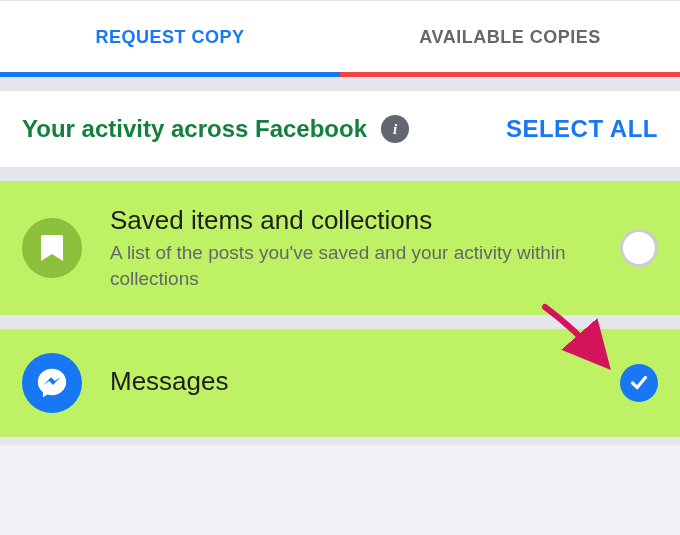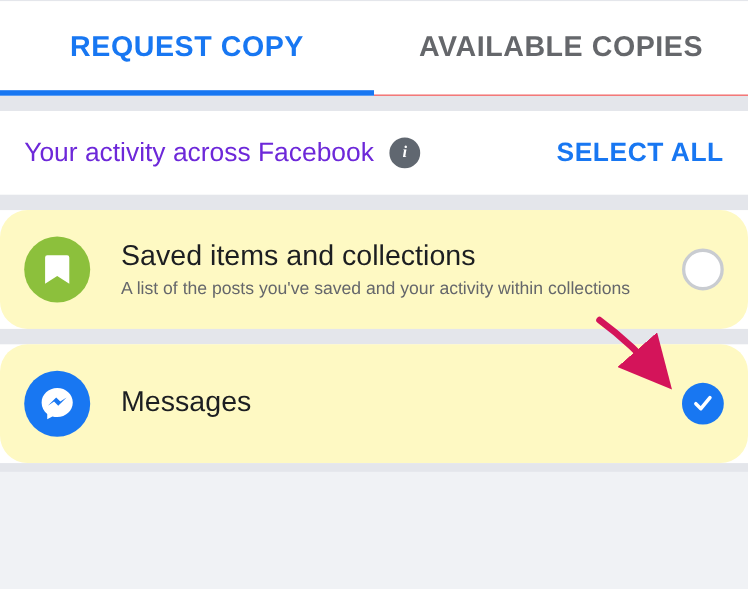--- a/index.html
+++ b/index.html
@@ -16,51 +16,51 @@
     }
     .tabs {
       display: flex;
       background: #fff;
       border-top: 1px solid #e4e6eb;
     }
     .tab {
       flex: 1;
       text-align: center;
       padding: 26px 0 24px 0;
-      font-size: 26px;
+      font-size: 18px;
       font-weight: 700;
       letter-spacing: 0.5px;
       cursor: pointer;
     }
     .tab.active {
       color: #1877f2;
       border-bottom: 5px solid #1877f2;
     }
     .tab.inactive {
       color: #65676b;
-      border-bottom: 1px solid #ef4444;
+      border-bottom: 5px solid #ef4444;
     }
     .gap {
       height: 14px;
       background: #e4e6eb;
     }
     .gap-thin {
       height: 8px;
       background: #e4e6eb;
     }
     .header-row {
       background: #fff;
       display: flex;
       align-items: center;
       padding: 24px 22px;
     }
     .header-title {
       font-size: 24px;
-      font-weight: 400;
-      color: #6d28d9;
+      font-weight: 700;
+      color: #15803d;
     }
     .info-icon {
       width: 28px;
       height: 28px;
       border-radius: 50%;
       background: #606770;
       color: #fff;
       display: inline-flex;
       align-items: center;
       justify-content: center;
@@ -72,25 +72,24 @@
     }
     .header-action {
       margin-left: auto;
       font-size: 24px;
       font-weight: 700;
       letter-spacing: 0.5px;
       color: #1877f2;
       cursor: pointer;
     }
     .item {
-      background: #fef9c3;
+      background: #bef264;
       display: flex;
       align-items: center;
       padding: 24px 22px;
-      border-radius: 25px;
     }
     .item-icon {
       width: 60px;
       height: 60px;
       border-radius: 50%;
       flex-shrink: 0;
       display: flex;
       align-items: center;
       justify-content: center;
     }
@@ -101,21 +100,21 @@
       flex: 1;
       padding-right: 16px;
     }
     .item-title {
       font-size: 26px;
       font-weight: 400;
       color: #1c1e21;
       margin-bottom: 4px;
     }
     .item-desc {
-      font-size: 16px;
+      font-size: 19px;
       line-height: 1.35;
       color: #65676b;
     }
     .item-check {
       flex-shrink: 0;
     }
     .check-empty {
       width: 38px;
       height: 38px;
       border-radius: 50%;

